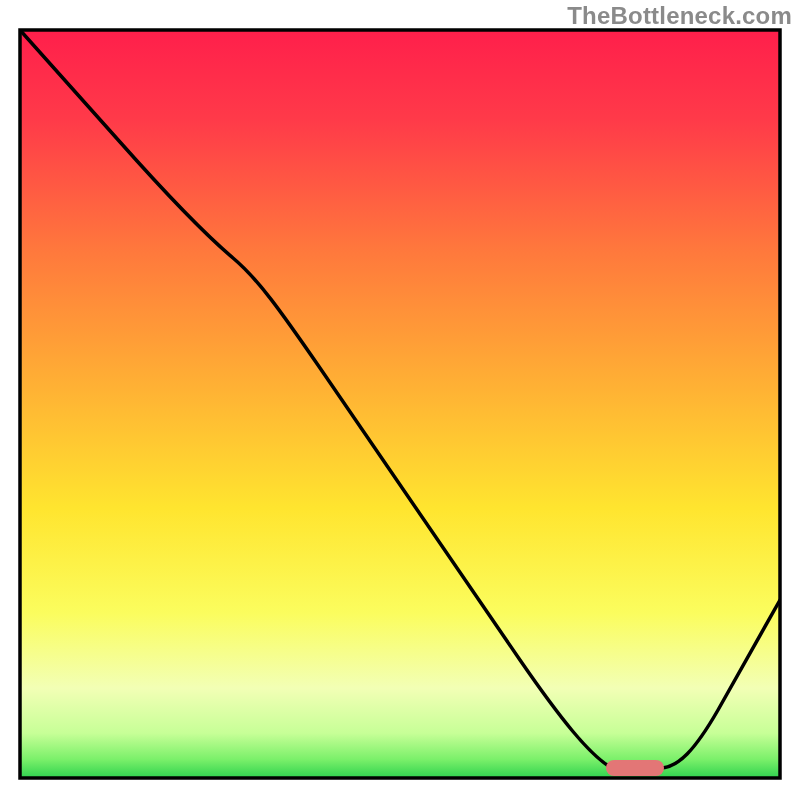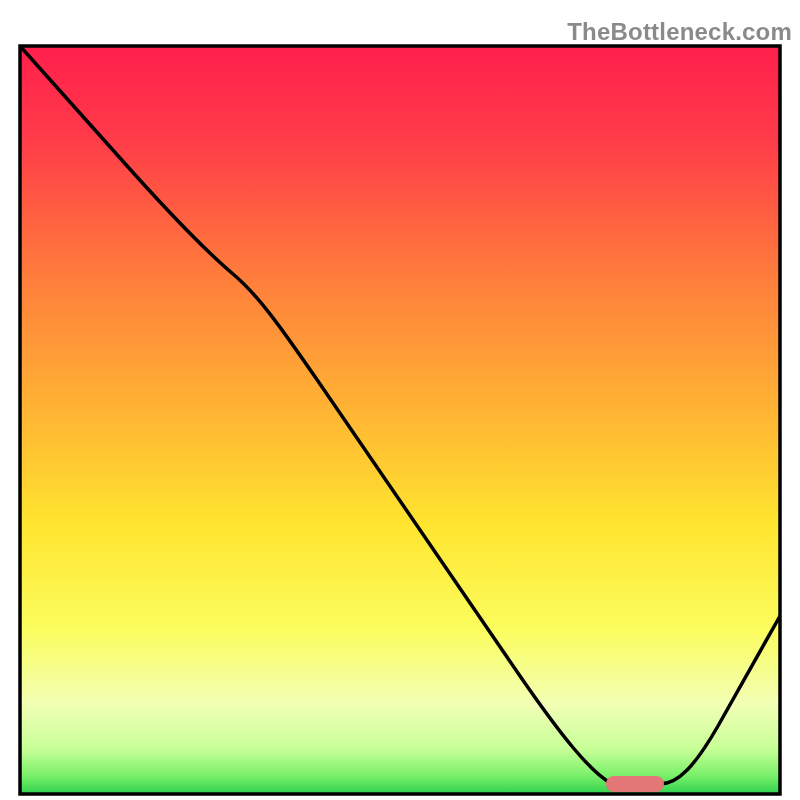--- a/index.html
+++ b/index.html
@@ -7,21 +7,20 @@
     padding: 0;
     width: 800px;
     height: 800px;
     background: #ffffff;
     overflow: hidden;
   }
   .chart-wrap {
     position: relative;
     width: 800px;
     height: 693px;
-    margin-top: 16px;
   }
   .watermark {
     position: absolute;
     top: 2px;
     right: 8px;
     font-family: Arial, Helvetica, sans-serif;
     font-size: 24px;
     font-weight: 600;
     color: #8a8a8a;
     letter-spacing: 0.2px;

